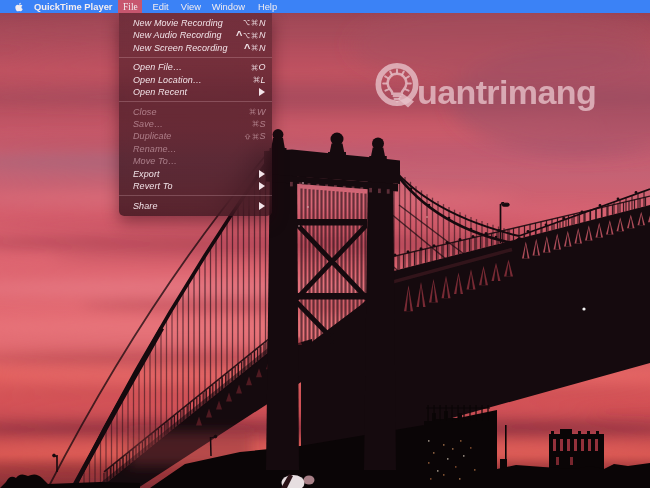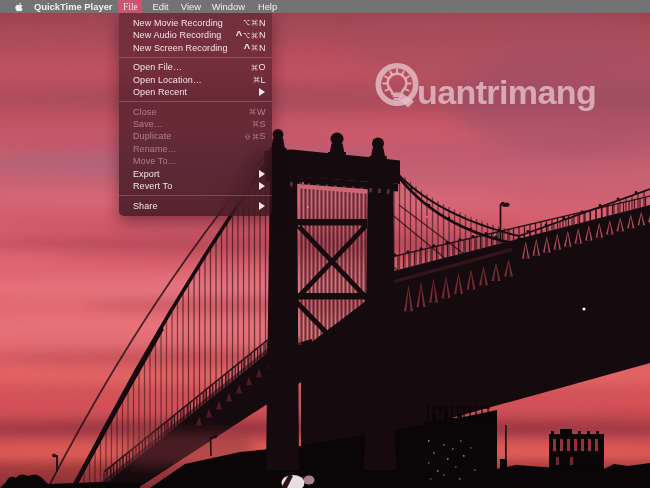--- a/index.html
+++ b/index.html
@@ -1,28 +1,28 @@
 <!DOCTYPE html>
 <html><head><meta charset="utf-8"><style>
 * { margin:0; padding:0; box-sizing:border-box; }
 html,body { width:650px; height:488px; overflow:hidden; font-family:"Liberation Sans",sans-serif; }
 #stage { position:relative; width:650px; height:488px; background:#b5556a; }
 #bg { position:absolute; left:0; top:0; }
-#menubar { position:absolute; left:0; top:0; width:650px; height:13px; background:#737373; z-index:3; }
+#menubar { position:absolute; left:0; top:0; width:650px; height:13px; background:#3b82f6; z-index:3; }
 #menubar .it { position:absolute; top:0; height:13px; line-height:14px; color:#f3edf0; font-size:9.4px; }
 #apple { position:absolute; left:14.5px; top:1.5px; }
 #appname { left:34px; font-weight:bold; }
 #mfile { left:118.4px; width:24px; text-align:center; background:#c7566e;font-family:Liberation Serif, serif; }
 #medit { left:152.5px; } #mview { left:180.8px; } #mwin { left:211.7px; } #mhelp { left:257.9px; }
 #dropdown { position:absolute; left:118.5px; top:13px; width:153px; z-index:2;
   background:linear-gradient(to bottom, rgba(48,14,24,0.40), rgba(40,11,19,0.55) 45%, rgba(33,8,16,0.70)); border-radius:0 0 5px 5px;
   box-shadow:0 6px 16px rgba(40,5,15,0.45);
   padding:3.6px 0 4.5px 0;
   -webkit-backdrop-filter:blur(14px); backdrop-filter:blur(14px); }
-.mi { height:12.42px; display:flex; align-items:center; padding:0 6px 0 14.5px; color:#f2e4e9; font-size:9px; }
+.mi { height:12.42px; display:flex; align-items:center; padding:0 6px 0 14.5px; color:#f2e4e9; font-size:9px;font-style:italic; }
 .mi .lab { flex:1 1 auto; white-space:nowrap; letter-spacing:0.1px; }
 .mi .ks { display:flex; align-items:center; gap:0.8px; color:#f2e4e9; font-size:9px; }
 .gi { display:inline-block; width:7.2px; height:7.2px; }
 .ctl { font-size:11px; font-weight:bold; line-height:8px; }
 .mi.dis { color:rgba(243,206,216,0.5); }
 .mi.dis .ks { color:rgba(243,206,216,0.5); }
 .sep { height:1px; background:rgba(255,215,225,0.22); margin:3.1px 0; }
 .arr { width:0; height:0; border-left:6px solid currentColor; border-top:4px solid transparent; border-bottom:4px solid transparent; margin-right:1px; }
 #logo { position:absolute; left:370px; top:55.5px; z-index:1;text-decoration:underline; }
 </style></head><body>

